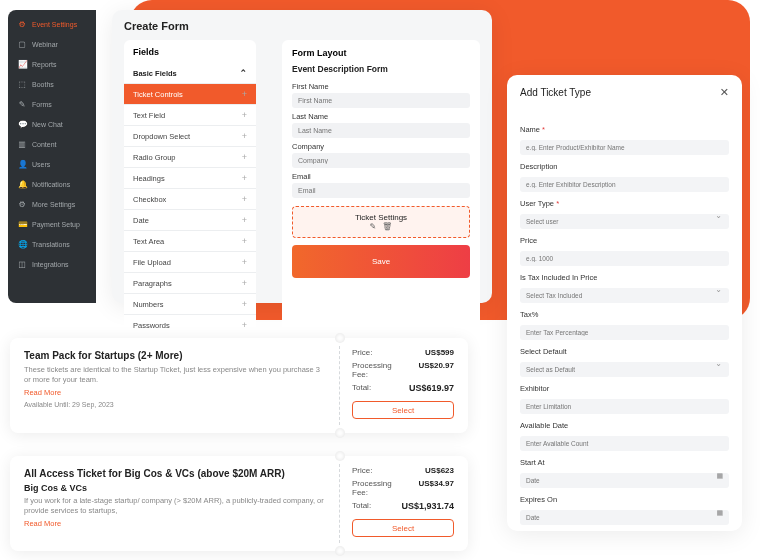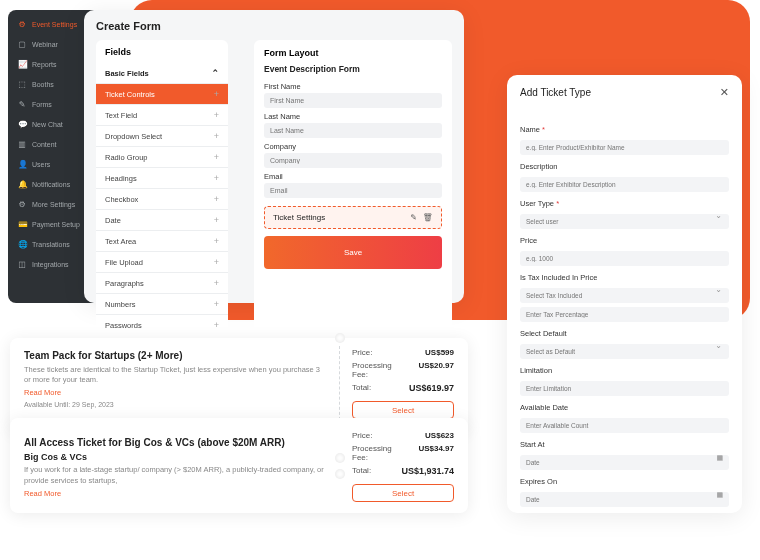--- a/index.html
+++ b/index.html
@@ -3,41 +3,41 @@
 <meta charset="utf-8">
 <style>
 * { box-sizing: border-box; margin: 0; padding: 0; font-family: -apple-system, BlinkMacSystemFont, "Segoe UI", Arial, sans-serif; }
 body { width: 760px; height: 560px; background: #fff; position: relative; overflow: hidden; }
 .orange-bg { position: absolute; top: 0; left: 130px; width: 620px; height: 320px; background: #f15a2b; border-radius: 22px; }
 .panel { position: absolute; background: #fff; border-radius: 10px; box-shadow: 0 4px 24px rgba(0,0,0,0.08); }
 .sidebar { position: absolute; top: 10px; left: 8px; width: 88px; height: 293px; background: #2d3135; border-radius: 8px 0 0 8px; padding-top: 4px; }
 .sidebar-item { display: flex; align-items: center; gap: 6px; padding: 5.5px 10px; font-size: 7px; color: #a3a8ab; cursor: pointer; }
 .sidebar-item.active { color: #f15a2b; }
 .sidebar-item .ic { width: 8px; text-align: center; font-size: 8px; }
-.create-form { top: 10px; left: 84px; width: 380px; height: 293px; background: #f5f6f7; padding: 10px 12px; }
+.create-form { top: 10px; left: 112px; width: 380px; height: 293px; background: #f5f6f7; padding: 10px 12px; }
 .cf-title { font-size: 11px; font-weight: 600; color: #222; margin-bottom: 8px; }
 .cf-body { display: flex; gap: 26px; }
 .fields-col { width: 132px; background: #fff; border-radius: 6px; padding: 7px 0 4px; }
 .fields-col h4 { font-size: 9px; font-weight: 600; padding: 0 9px 6px; }
 .field-row { display: flex; justify-content: space-between; align-items: center; padding: 5px 9px; border-top: 1px solid #eceef0; font-size: 7.5px; color: #444; cursor: pointer; }
 .field-row.header { font-weight: 600; color: #222; border-top: none; }
 .field-row.header .plus { color: #333; }
 .field-row.active { background: #f15a2b; color: #fff; }
 .field-row .plus { color: #aaa; font-size: 9px; }
 .layout-col { flex: 1; background: #fff; border-radius: 6px; padding: 8px 10px; display: flex; flex-direction: column; }
 .layout-col h4 { font-size: 9px; font-weight: 600; margin-bottom: 6px; }
 .erf { font-size: 8.5px; font-weight: 600; color: #222; margin-bottom: 4px; }
 .fl-label { font-size: 7.5px; color: #333; margin-top: 4px; margin-bottom: 2px; }
 .fl-input { width: 100%; background: #f1f2f4; border: none; border-radius: 3px; padding: 4px 6px; font-size: 7px; color: #999; }
-.ticket-settings { margin-top: 8px; border: 1px dashed #f15a2b; background: #fff3ef; border-radius: 4px; padding: 6px 8px; font-size: 8px; color: #222; display: flex; align-items: center; justify-content: space-between; }
+.ticket-settings { margin-top: 8px; border: 1px dashed #f15a2b; background: #fff3ef; border-radius: 4px; padding: 6px 0; font-size: 8px; color: #222; display: flex; align-items: center; justify-content: space-between; flex-direction: column; }
 .ts-icons { display: flex; gap: 6px; color: #666; font-size: 8px; }
 .save-btn { margin-top: 7px; width: 100%; background: linear-gradient(90deg,#f1682b,#ee3e45); color: #fff; border: none; border-radius: 4px; padding: 12px; font-size: 8px; cursor: pointer; }
 .ticket-card { position: absolute; left: 10px; width: 458px; height: 95px; background: #fff; border-radius: 8px; box-shadow: 0 2px 16px rgba(0,0,0,0.08); display: flex; }
 .ticket-card.t1 { top: 338px; }
-.ticket-card.t2 { top: 418px; align-items: center; }
+.ticket-card.t2 { top: 456px; }
 .tc-left { flex: 1; padding: 12px 14px 8px; }
 .tc-title { font-size: 10px; font-weight: 600; color: #222; margin-bottom: 4px; }
 .tc-sub { font-size: 9px; font-weight: 600; color: #222; margin-bottom: 3px; }
 .tc-desc { font-size: 7.5px; color: #888; line-height: 1.35; margin-bottom: 3px; }
 .tc-read { font-size: 7.5px; color: #f15a2b; cursor: pointer; }
 .tc-avail { font-size: 7px; color: #888; margin-top: 4px; }
 .tc-div { width: 0; border-left: 1px dashed #d6d9dc; margin: 8px 0; position: relative; }
 .tc-div::before, .tc-div::after { content: ""; position: absolute; width: 10px; height: 10px; background: #fff; border-radius: 50%; left: -5px; box-shadow: inset 0 0 4px rgba(0,0,0,0.12); }
 .tc-div::before { top: -13px; } .tc-div::after { bottom: -13px; }
 .tc-right { width: 128px; padding: 10px 14px 8px 12px; }
@@ -258,24 +258,25 @@
   <span class="at-label"><span>Name</span> <span class="req">*</span></span>
   <input class="at-input" placeholder="e.g. Enter Product/Exhibitor Name" style="">
   <span class="at-label">Description</span>
   <input class="at-input" placeholder="e.g. Enter Exhibitor Description" style="">
   <span class="at-label"><span>User Type</span> <span class="req">*</span></span>
   <div class="at-select"><input class="at-input" placeholder="Select user" style=""></div>
   <span class="at-label">Price</span>
   <input class="at-input" placeholder="e.g. 1000" style="">
   <span class="at-label">Is Tax Included In Price</span>
   <div class="at-select"><input class="at-input" placeholder="Select Tax Included" style=""></div>
+  <span class="at-label">Tax%</span>
   <input class="at-input" placeholder="Enter Tax Percentage" style="">
   <span class="at-label">Select Default</span>
   <div class="at-select"><input class="at-input" placeholder="Select as Default" style=""></div>
-  <span class="at-label">Limitation</span>
+  <span class="at-label">Exhibitor</span>
   <input class="at-input" placeholder="Enter Limitation" style="">
   <span class="at-label">Available Date</span>
   <input class="at-input" placeholder="Enter Available Count" style="">
   <span class="at-label">Start At</span>
   <div class="at-date"><input class="at-input" placeholder="Date" style=""></div>
   <span class="at-label">Expires On</span>
   <div class="at-date"><input class="at-input" placeholder="Date" style=""></div>
 </div>
 
 </body></html>

